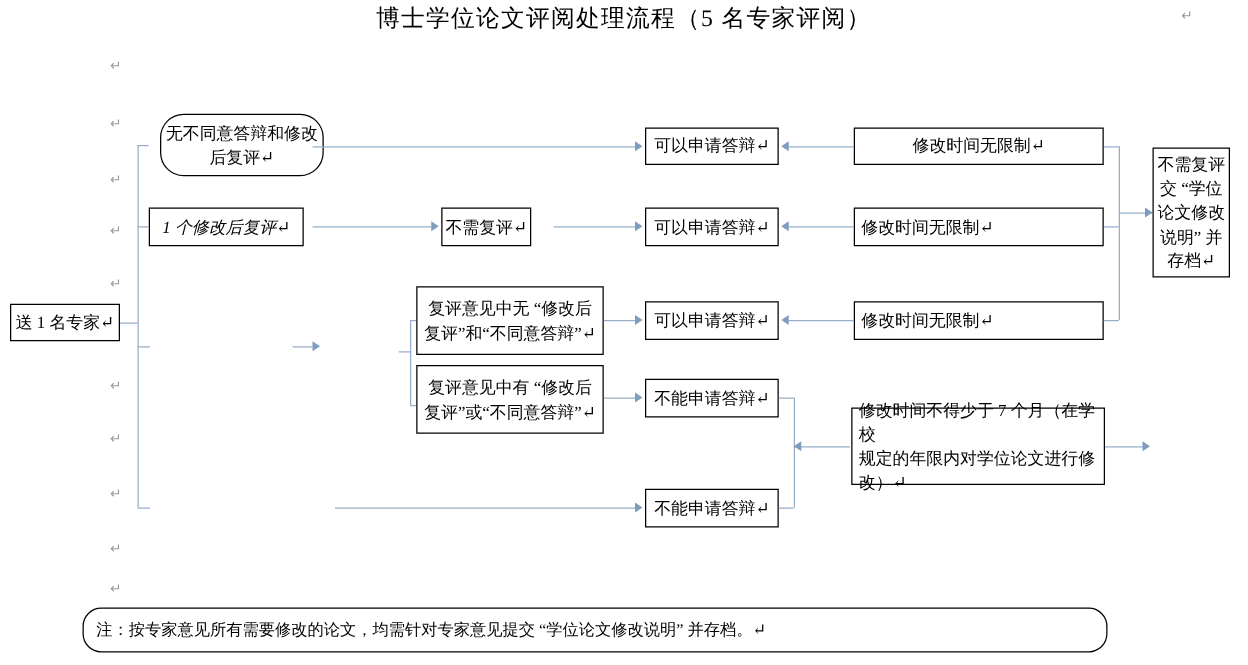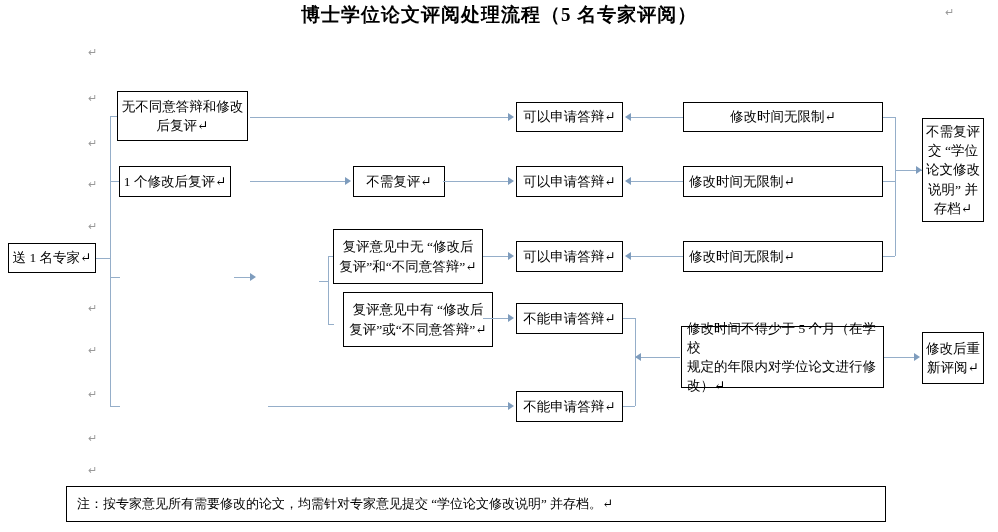--- a/index.html
+++ b/index.html
@@ -8,21 +8,21 @@
     background:#ffffff;
     font-family:"Liberation Serif","DejaVu Serif",serif;
     color:#000000;
     overflow:hidden;
   }
   #canvas{position:relative;width:998px;height:532px;}
 
   .title{
     position:absolute;left:0;top:2px;width:998px;
     text-align:center;
-    font-size:19px;font-weight:bold;
+    font-size:19px;font-weight:normal;
     letter-spacing:1px;
     white-space:nowrap;
   }
 
   .box{
     position:absolute;
     border:1px solid #000000;
     background:#ffffff;
     box-sizing:border-box;
     display:flex;
@@ -90,60 +90,60 @@
 
   <div class="vline" style="left:110px;top:116px;height:290px;"></div>
 
   <div class="hline" style="left:110px;top:116px;width:9px;"></div>
   <div class="hline" style="left:110px;top:181px;width:9px;"></div>
   <div class="hline" style="left:110px;top:277px;width:10px;"></div>
   <div class="hline" style="left:110px;top:406px;width:10px;"></div>
 
   <div class="box" style="left:8px;top:243px;width:88px;height:30px;">送 1 名专家↵</div>
 
-  <div class="box" style="left:117px;top:91px;width:131px;height:50px;">无不同意答辩和修改
+  <div class="box" style="left:128px;top:91px;width:131px;height:50px;border-radius:19px;">无不同意答辩和修改
 后复评↵</div>
 
-  <div class="box" style="left:119px;top:166px;width:112px;height:31px;">1 个修改后复评↵</div>
+  <div class="box" style="left:119px;top:166px;width:124px;height:31px;font-style:italic;">1 个修改后复评↵</div>
 
 
 
   <div class="hline" style="left:250px;top:117px;width:258px;"></div>
   <div class="arrow-r" style="left:508px;top:113px;"></div>
   <div class="box" style="left:516px;top:102px;width:107px;height:30px;">可以申请答辩↵</div>
 
   <div class="box" style="left:683px;top:102px;width:200px;height:30px;left-align">
     <span>修改时间无限制↵</span>
   </div>
   <div class="hline" style="left:631px;top:117px;width:52px;"></div>
   <div class="arrow-l" style="left:625px;top:113px;"></div>
 
   <div class="hline" style="left:250px;top:181px;width:95px;"></div>
   <div class="arrow-r" style="left:345px;top:177px;"></div>
-  <div class="box" style="left:353px;top:166px;width:92px;height:31px;">不需复评↵</div>
+  <div class="box" style="left:353px;top:166px;width:72px;height:31px;">不需复评↵</div>
 
   <div class="hline" style="left:443px;top:181px;width:65px;"></div>
   <div class="arrow-r" style="left:508px;top:177px;"></div>
   <div class="box" style="left:516px;top:166px;width:107px;height:31px;">可以申请答辩↵</div>
 
   <div class="box left-align" style="left:683px;top:166px;width:200px;height:31px;">修改时间无限制↵</div>
   <div class="hline" style="left:631px;top:181px;width:52px;"></div>
   <div class="arrow-l" style="left:625px;top:177px;"></div>
 
   <div class="hline" style="left:234px;top:277px;width:16px;"></div>
   <div class="arrow-r" style="left:250px;top:273px;"></div>
 
   <div class="hline" style="left:319px;top:281px;width:9px;"></div>
   <div class="vline" style="left:328px;top:256px;height:68px;"></div>
   <div class="hline" style="left:328px;top:256px;width:6px;"></div>
   <div class="hline" style="left:328px;top:324px;width:6px;"></div>
 
   <div class="box" style="left:333px;top:229px;width:150px;height:55px;">复评意见中无 “修改后
 复评”和“不同意答辩”↵</div>
-  <div class="box" style="left:333px;top:292px;width:150px;height:55px;margin-left:10px;">复评意见中有 “修改后
+  <div class="box" style="left:333px;top:292px;width:150px;height:55px;">复评意见中有 “修改后
 复评”或“不同意答辩”↵</div>
 
   <div class="hline" style="left:483px;top:256px;width:25px;"></div>
   <div class="arrow-r" style="left:508px;top:252px;"></div>
   <div class="box" style="left:516px;top:241px;width:107px;height:31px;">可以申请答辩↵</div>
 
   <div class="box left-align" style="left:683px;top:241px;width:200px;height:31px;">修改时间无限制↵</div>
   <div class="hline" style="left:631px;top:256px;width:52px;"></div>
   <div class="arrow-l" style="left:625px;top:252px;"></div>
 
@@ -154,37 +154,35 @@
   <div class="hline" style="left:268px;top:406px;width:240px;"></div>
   <div class="arrow-r" style="left:508px;top:402px;"></div>
   <div class="box" style="left:516px;top:391px;width:107px;height:31px;">不能申请答辩↵</div>
 
   <div class="hline" style="left:623px;top:318px;width:12px;"></div>
   <div class="hline" style="left:623px;top:406px;width:12px;"></div>
   <div class="vline" style="left:635px;top:318px;height:88px;"></div>
   <div class="hline" style="left:635px;top:357px;width:45px;"></div>
   <div class="arrow-l" style="left:635px;top:353px;"></div>
 
-  <div class="box left-align" style="left:681px;top:326px;width:203px;height:62px;">修改时间不得少于 5 个月（在学校
+  <div class="box left-align" style="left:681px;top:326px;width:203px;height:62px;">修改时间不得少于 7 个月（在学校
 规定的年限内对学位论文进行修
 改）↵</div>
 
   <div class="hline" style="left:884px;top:357px;width:30px;"></div>
   <div class="arrow-r" style="left:914px;top:353px;"></div>
-  <div class="box" style="left:922px;top:332px;width:62px;height:52px;">修改后重
-新评阅↵</div>
 
   <div class="hline" style="left:883px;top:117px;width:12px;"></div>
   <div class="hline" style="left:883px;top:181px;width:12px;"></div>
   <div class="hline" style="left:883px;top:256px;width:12px;"></div>
   <div class="vline" style="left:895px;top:117px;height:139px;"></div>
   <div class="hline" style="left:895px;top:170px;width:27px;"></div>
   <div class="arrow-r" style="left:916px;top:166px;"></div>
 
   <div class="box" style="left:922px;top:118px;width:62px;height:104px;">不需复评
 交 “学位
 论文修改
 说明” 并
 存档↵</div>
 
-  <div class="note" style="left:66px;top:486px;width:820px;height:36px;">注：按专家意见所有需要修改的论文，均需针对专家意见提交 “学位论文修改说明” 并存档。↵</div>
+  <div class="note" style="left:66px;top:486px;width:820px;height:36px;border-radius:15px;">注：按专家意见所有需要修改的论文，均需针对专家意见提交 “学位论文修改说明” 并存档。↵</div>
 
 </div>
 
 </body></html>

